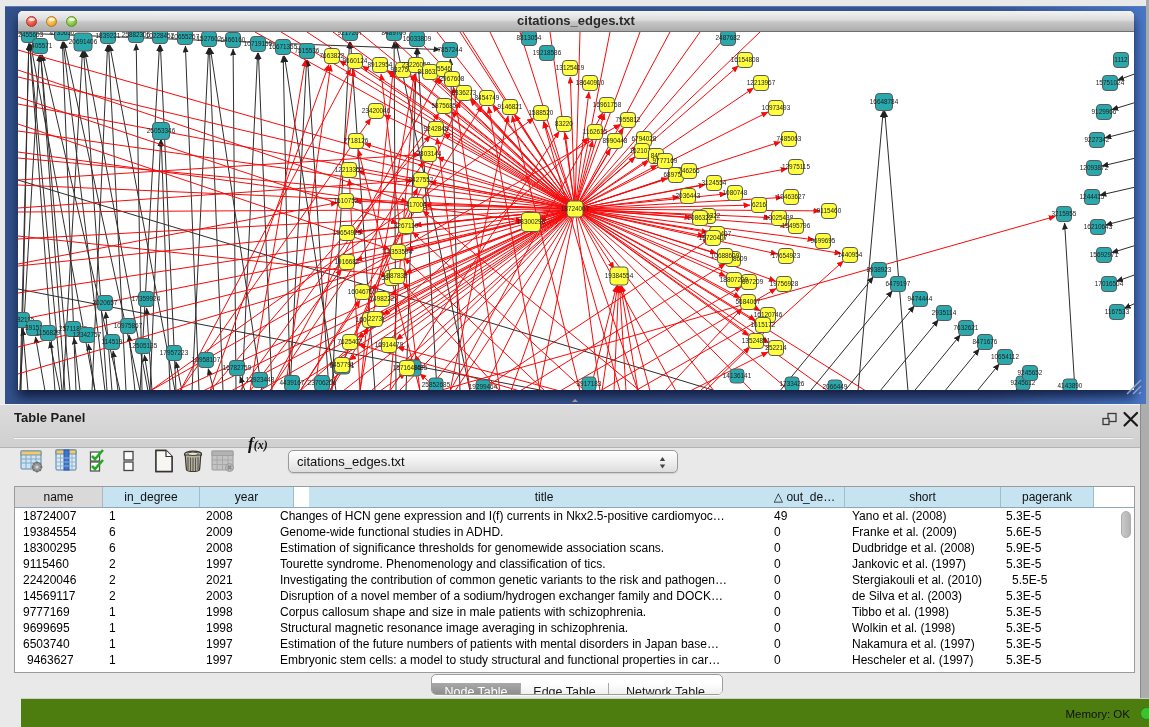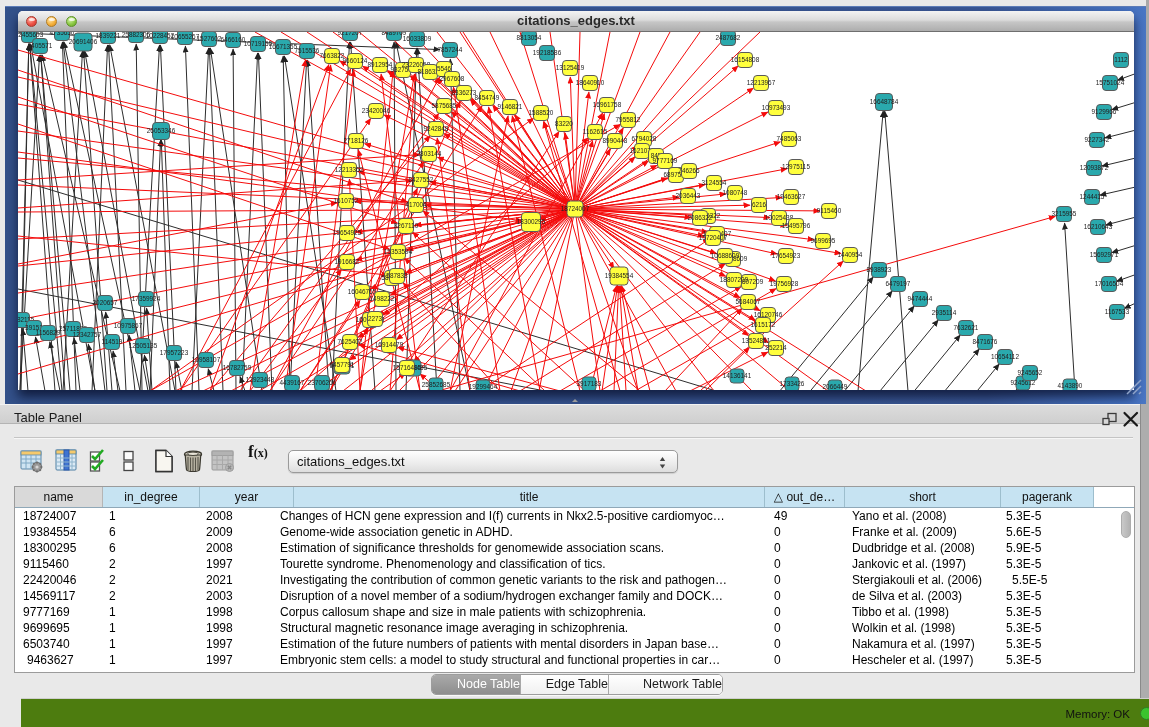--- a/index.html
+++ b/index.html
@@ -20,22 +20,22 @@
 .tl:after { content:""; position:absolute; left:2.2px; top:0.8px; width:6px; height:3.6px; border-radius:50%; background:rgba(255,255,255,0.75); }
 .tl.r { left:8px;  background:radial-gradient(circle at 35% 28%, #ffb3a6, #ee5044 55%, #c33b30); border:1px solid #a8352b;}
 .tl.y { left:28px; background:radial-gradient(circle at 35% 28%, #ffe7b0, #f5b23c 55%, #d98e22); border:1px solid #b07b22;}
 .tl.g { left:48px; background:radial-gradient(circle at 35% 28%, #d6f3ae, #8cc943 55%, #63a32b); border:1px solid #5d9227;}
 #canvas text { font-family:"Liberation Sans", sans-serif; }
 #canvas { position:absolute; left:0; top:21px; width:1116px; height:358px; background:#fff; overflow:hidden; }
 #grip { position:absolute; right:4px; bottom:9px; width:18px; height:18px; }
 
 
 #tablepanel { position:absolute; left:0; top:404px; width:1141px; height:294px; background:#e9e9e9; }
-#tp-title { height:20px; background:linear-gradient(#dcdcdc,#cfcfcf); border-bottom:1px solid #b4b4b4;
-  position:relative; border-top:1px solid #f2f2f2;}
+#tp-title { height:44px; background:linear-gradient(#dcdcdc,#cfcfcf); border-bottom:1px solid #b4b4b4;
+  position:relative; border-top:1px solid #f2f2f2;font-weight:bold;}
 #tp-title .t { font-size:13px; color:#1c1c1c; line-height:26px; padding-left:14px; }
 #tp-icons { position:absolute; right:2px; top:5px; }
 #toolbar { position:absolute; left:0; top:29px; height:52px; width:100%; }
 #toolbar:before { content:""; position:absolute; left:14px; right:8px; top:4px; height:1px; background:#c4c4c4; box-shadow:0 1px 0 #f6f6f6; }
 .ticon { position:absolute; top:16px; }
 #combo { position:absolute; left:288px; top:17px; width:390px; height:23px; border:1px solid #9a9a9a;
   border-radius:5px; background:linear-gradient(#ffffff,#ececec 60%,#dddddd);
   font-size:13px; color:#111; line-height:21px; padding-left:8px;
   box-shadow:0 1px 1px rgba(0,0,0,0.12); }
 #combo .arr { position:absolute; right:10px; top:2px; }
@@ -49,22 +49,22 @@
 #tbody { position:absolute; left:0; top:22px; width:1119px; }
 .tr { position:absolute; height:16px; font-size:12px; color:#000; white-space:nowrap; }
 .td { position:absolute; top:0; line-height:15px; }
 #vscroll { position:absolute; right:2px; top:23px; width:13px; height:160px; }
 #vthumb { position:absolute; left:1.5px; top:1px; width:10px; height:27px; border-radius:5px;
   background:linear-gradient(90deg,#c9c9c9,#b2b2b2); border:1px solid #adadad;}
 
 #tabs { position:absolute; left:431px; top:270px; height:21px; display:flex;
   border:1px solid #9d9d9d; border-radius:5px; overflow:hidden; background:#fff;
   box-shadow:0 1px 0 rgba(255,255,255,0.7);}
-.tab { font-size:12.5px; line-height:19px; text-align:right; color:#1a1a1a;
-  background:linear-gradient(#ffffff,#f0f0f0); border-right:1px solid #a8a8a8; }
+.tab { font-size:12.5px; line-height:19px; text-align:center; color:#1a1a1a;
+  background:linear-gradient(#ffffff,#f0f0f0); border-right:1px solid #a8a8a8;margin-top:8px; }
 .tab.sel { background:linear-gradient(#a9a9a9,#8e8e8e); color:#fff; }
 .tab:last-child { border-right:none; }
 
 #statusbar { position:absolute; left:0; top:698px; width:1149px; height:29px; background:#4d7c0f;
   border-top:1px solid #cfcfcf;margin-left:21px; }
 #mem { position:absolute; right:40px; top:9px; font-size:11.5px; color:#111; }
 #memdot { position:absolute; right:17px; top:8px; width:13px; height:13px; border-radius:50%;
   background:#3bc32e; border:1.5px solid #2e7d24; }
 
 #rightstrip { position:absolute; right:0; top:0; width:3px; height:404px; background:#a9a9a9; }
@@ -721,54 +721,54 @@
 <path d="M6,8 V21 M8.5,8.5 V22 M11,8.5 V22.3 M13.5,8.5 V22 M16,8 V21" stroke="#57544a" stroke-width="1.1"></path>
 <ellipse cx="11" cy="4.8" rx="5.4" ry="1.7" fill="#e8e4d8" stroke="#3a382f" stroke-width="0.9"></ellipse>
 </svg>
 <svg class="ticon" style="left:211px" width="25" height="24">
 <rect x="1" y="2" width="21" height="19" rx="1" fill="#c3c3c3" stroke="#9a9a9a"></rect>
 <rect x="1" y="2" width="21" height="4.5" fill="#b3b3b3" stroke="#9a9a9a" stroke-width="0.8"></rect>
 <path d="M1,11 H22 M1,15.5 H22 M6,6.5 V21 M11.5,6.5 V21 M17,6.5 V21" stroke="#a8a8a8" stroke-width="1"></path>
 <circle cx="18.5" cy="18.5" r="4" fill="#b6b6b6" stroke="#9e9e9e"></circle>
 <path d="M16.8,16.8 L20.2,20.2 M20.2,16.8 L16.8,20.2" stroke="#888" stroke-width="1.3"></path>
 </svg>
-<div class="ticon" style="left:248px;top:9px;font-family:'Liberation Serif',serif;font-weight:bold;font-size:17px;color:#111">f<span style="font-size:12px">(x)</span></div>
+<div class="ticon" style="left:248px;top:1px;font-family:'Liberation Serif',serif;font-style:italic;font-weight:bold;font-size:17px;color:#111">f<span style="font-size:12px">(x)</span></div>
     <div id="combo">citations_edges.txt
       <svg class="arr" width="9" height="19">
           <path d="M4.5,4 L7.2,8 L1.8,8 Z" fill="#444"></path>
           <path d="M4.5,15.5 L7.2,11.5 L1.8,11.5 Z" fill="#444"></path>
         </svg>
     </div>
   </div>
 
   <div id="tableview">
     <div id="thead">
 <div class="th gray" style="left:0px;width:88px">name</div>
 <div class="th" style="left:88px;width:97px">in_degree</div>
 <div class="th" style="left:185px;width:94px">year</div>
-<div class="th" style="left:279px;width:471px">title</div>
+<div class="th" style="left:294px;width:471px">title</div>
 <div class="th" style="left:750px;width:80px">△ out_de…</div>
 <div class="th" style="left:830px;width:156px">short</div>
 <div class="th" style="left:986px;width:93px">pagerank</div>
     </div>
     <div id="tbody">
 <div class="tr" style="top:0px">
           <span class="td" style="left:8px">18724007</span>
           <span class="td" style="left:94px">1</span>
           <span class="td" style="left:191px">2008</span>
           <span class="td" style="left:265px">Changes of HCN gene expression and I(f) currents in Nkx2.5-positive cardiomyoc…</span>
           <span class="td" style="left:759px">49</span>
           <span class="td" style="left:837px">Yano et al. (2008)</span>
           <span class="td" style="left:991px">5.3E-5</span>
         </div>
 <div class="tr" style="top:16px">
           <span class="td" style="left:8px">19384554</span>
           <span class="td" style="left:94px">6</span>
           <span class="td" style="left:191px">2009</span>
-          <span class="td" style="left:265px">Genome-wide association genetic in ADHD.</span>
+          <span class="td" style="left:265px">Genome-wide functional studies in ADHD.</span>
           <span class="td" style="left:759px">0</span>
           <span class="td" style="left:837px">Franke et al. (2009)</span>
           <span class="td" style="left:991px">5.6E-5</span>
         </div>
 <div class="tr" style="top:32px">
           <span class="td" style="left:8px">18300295</span>
           <span class="td" style="left:94px">6</span>
           <span class="td" style="left:191px">2008</span>
           <span class="td" style="left:265px">Estimation of significance thresholds for genomewide association scans.</span>
           <span class="td" style="left:759px">0</span>
@@ -783,21 +783,21 @@
           <span class="td" style="left:759px">0</span>
           <span class="td" style="left:837px">Jankovic et al. (1997)</span>
           <span class="td" style="left:991px">5.3E-5</span>
         </div>
 <div class="tr" style="top:64px">
           <span class="td" style="left:8px">22420046</span>
           <span class="td" style="left:94px">2</span>
           <span class="td" style="left:191px">2021</span>
           <span class="td" style="left:265px">Investigating the contribution of common genetic variants to the risk and pathogen…</span>
           <span class="td" style="left:759px">0</span>
-          <span class="td" style="left:837px">Stergiakouli et al. (2006)</span>
+          <span class="td" style="left:837px">Stergiakouli et al. (2010)</span>
           <span class="td" style="left:997px">5.5E-5</span>
         </div>
 <div class="tr" style="top:80px">
           <span class="td" style="left:8px">14569117</span>
           <span class="td" style="left:94px">2</span>
           <span class="td" style="left:191px">2003</span>
           <span class="td" style="left:265px">Disruption of a novel member of a sodium/hydrogen exchanger family and DOCK…</span>
           <span class="td" style="left:759px">0</span>
           <span class="td" style="left:837px">de Silva et al. (2003)</span>
           <span class="td" style="left:991px">5.3E-5</span>

